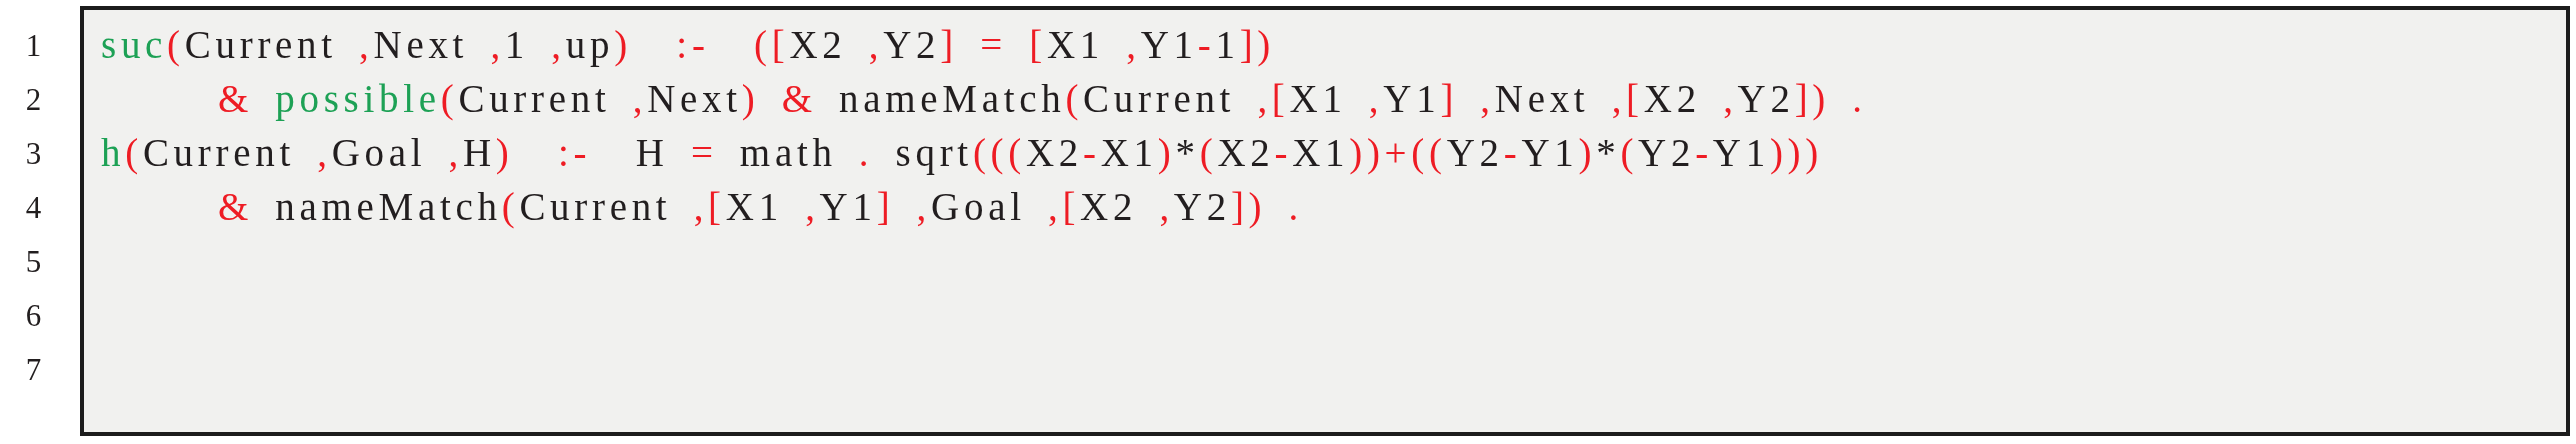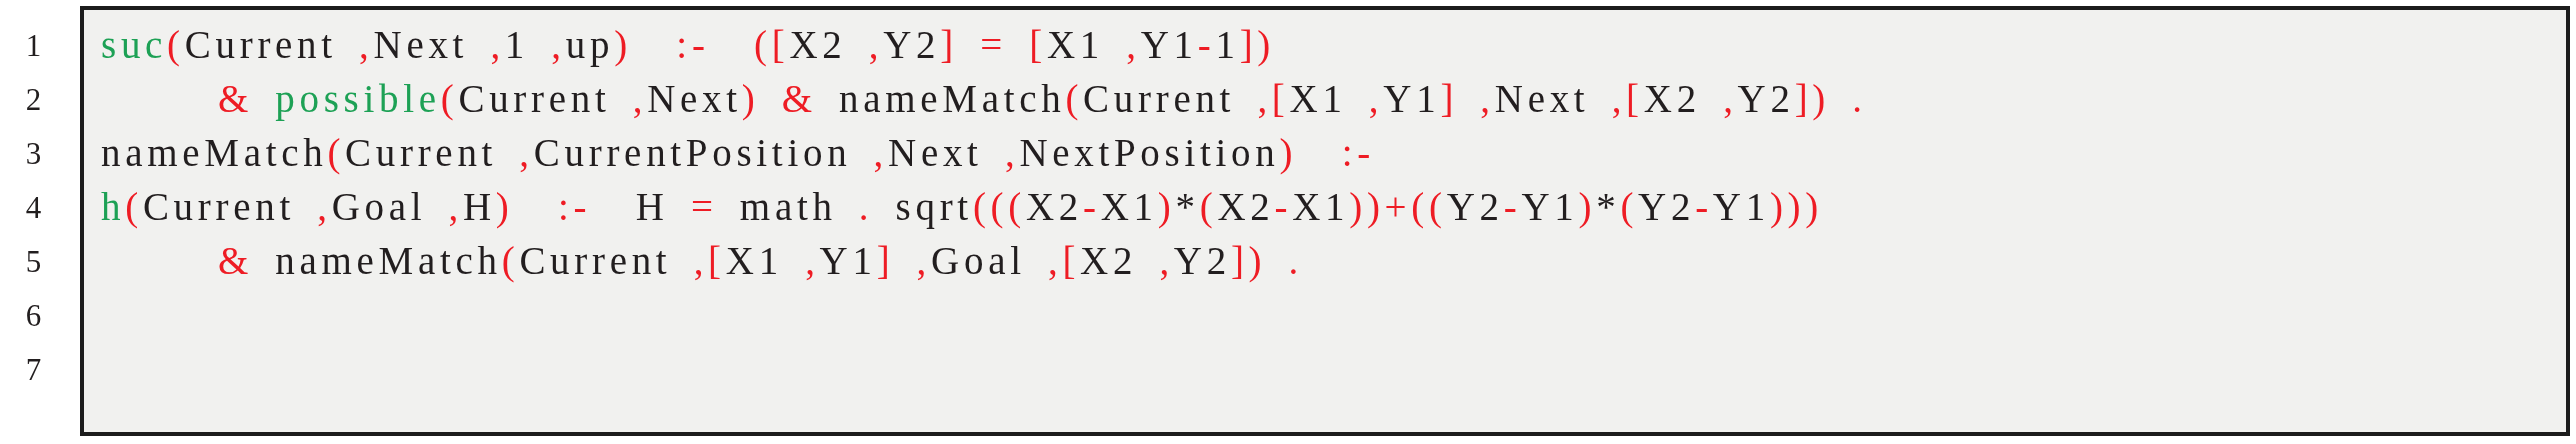--- a/index.html
+++ b/index.html
@@ -61,19 +61,18 @@
       <div class="line-number">3</div>
       <div class="line-number">4</div>
       <div class="line-number">5</div>
       <div class="line-number">6</div>
       <div class="line-number">7</div>
     </div>
   <div class="frame">
     <div class="code" id="code">
         <div class="code-line"><span class="tok-g">suc</span><span class="tok-r">(</span><span class="tok-k">Current</span><span class="tok-r"> ,</span><span class="tok-k">Next</span><span class="tok-r"> ,</span><span class="tok-k">1</span><span class="tok-r"> ,</span><span class="tok-k">up</span><span class="tok-r">)  :-  ([</span><span class="tok-k">X2</span><span class="tok-r"> ,</span><span class="tok-k">Y2</span><span class="tok-r">] = [</span><span class="tok-k">X1</span><span class="tok-r"> ,</span><span class="tok-k">Y1</span><span class="tok-r">-</span><span class="tok-k">1</span><span class="tok-r">])</span></div>
         <div class="code-line indent"><span class="tok-r">&amp; </span><span class="tok-g">possible</span><span class="tok-r">(</span><span class="tok-k">Current</span><span class="tok-r"> ,</span><span class="tok-k">Next</span><span class="tok-r">) &amp; </span><span class="tok-k">nameMatch</span><span class="tok-r">(</span><span class="tok-k">Current</span><span class="tok-r"> ,[</span><span class="tok-k">X1</span><span class="tok-r"> ,</span><span class="tok-k">Y1</span><span class="tok-r">] ,</span><span class="tok-k">Next</span><span class="tok-r"> ,[</span><span class="tok-k">X2</span><span class="tok-r"> ,</span><span class="tok-k">Y2</span><span class="tok-r">]) .</span></div>
-        <div class="code-line"><span class="tok-k">nameMatch</span><span class="tok-r">(</span><span class="tok-k">Current</span><span class="tok-r"> ,</span><span class="tok-k">CurrentPosition</span><span class="tok-r"> ,</span><span class="tok-k">Next</span><span class="tok-r"> ,</span><span class="tok-k">NextPosition</span><span class="tok-r">)  :-</span></div>
         <div class="code-line"><span class="tok-g">h</span><span class="tok-r">(</span><span class="tok-k">Current</span><span class="tok-r"> ,</span><span class="tok-k">Goal</span><span class="tok-r"> ,</span><span class="tok-k">H</span><span class="tok-r">)  :-  </span><span class="tok-k">H </span><span class="tok-r">= </span><span class="tok-k">math</span><span class="tok-r"> . </span><span class="tok-k">sqrt</span><span class="tok-r">(((</span><span class="tok-k">X2</span><span class="tok-r">-</span><span class="tok-k">X1</span><span class="tok-r">)</span><span class="tok-k">*</span><span class="tok-r">(</span><span class="tok-k">X2</span><span class="tok-r">-</span><span class="tok-k">X1</span><span class="tok-r">))+((</span><span class="tok-k">Y2</span><span class="tok-r">-</span><span class="tok-k">Y1</span><span class="tok-r">)</span><span class="tok-k">*</span><span class="tok-r">(</span><span class="tok-k">Y2</span><span class="tok-r">-</span><span class="tok-k">Y1</span><span class="tok-r">)))</span></div>
         <div class="code-line indent"><span class="tok-r">&amp; </span><span class="tok-k">nameMatch</span><span class="tok-r">(</span><span class="tok-k">Current</span><span class="tok-r"> ,[</span><span class="tok-k">X1</span><span class="tok-r"> ,</span><span class="tok-k">Y1</span><span class="tok-r">] ,</span><span class="tok-k">Goal</span><span class="tok-r"> ,[</span><span class="tok-k">X2</span><span class="tok-r"> ,</span><span class="tok-k">Y2</span><span class="tok-r">]) .</span></div>
       </div>
   </div>
 </div>
 
 
 </body></html>

